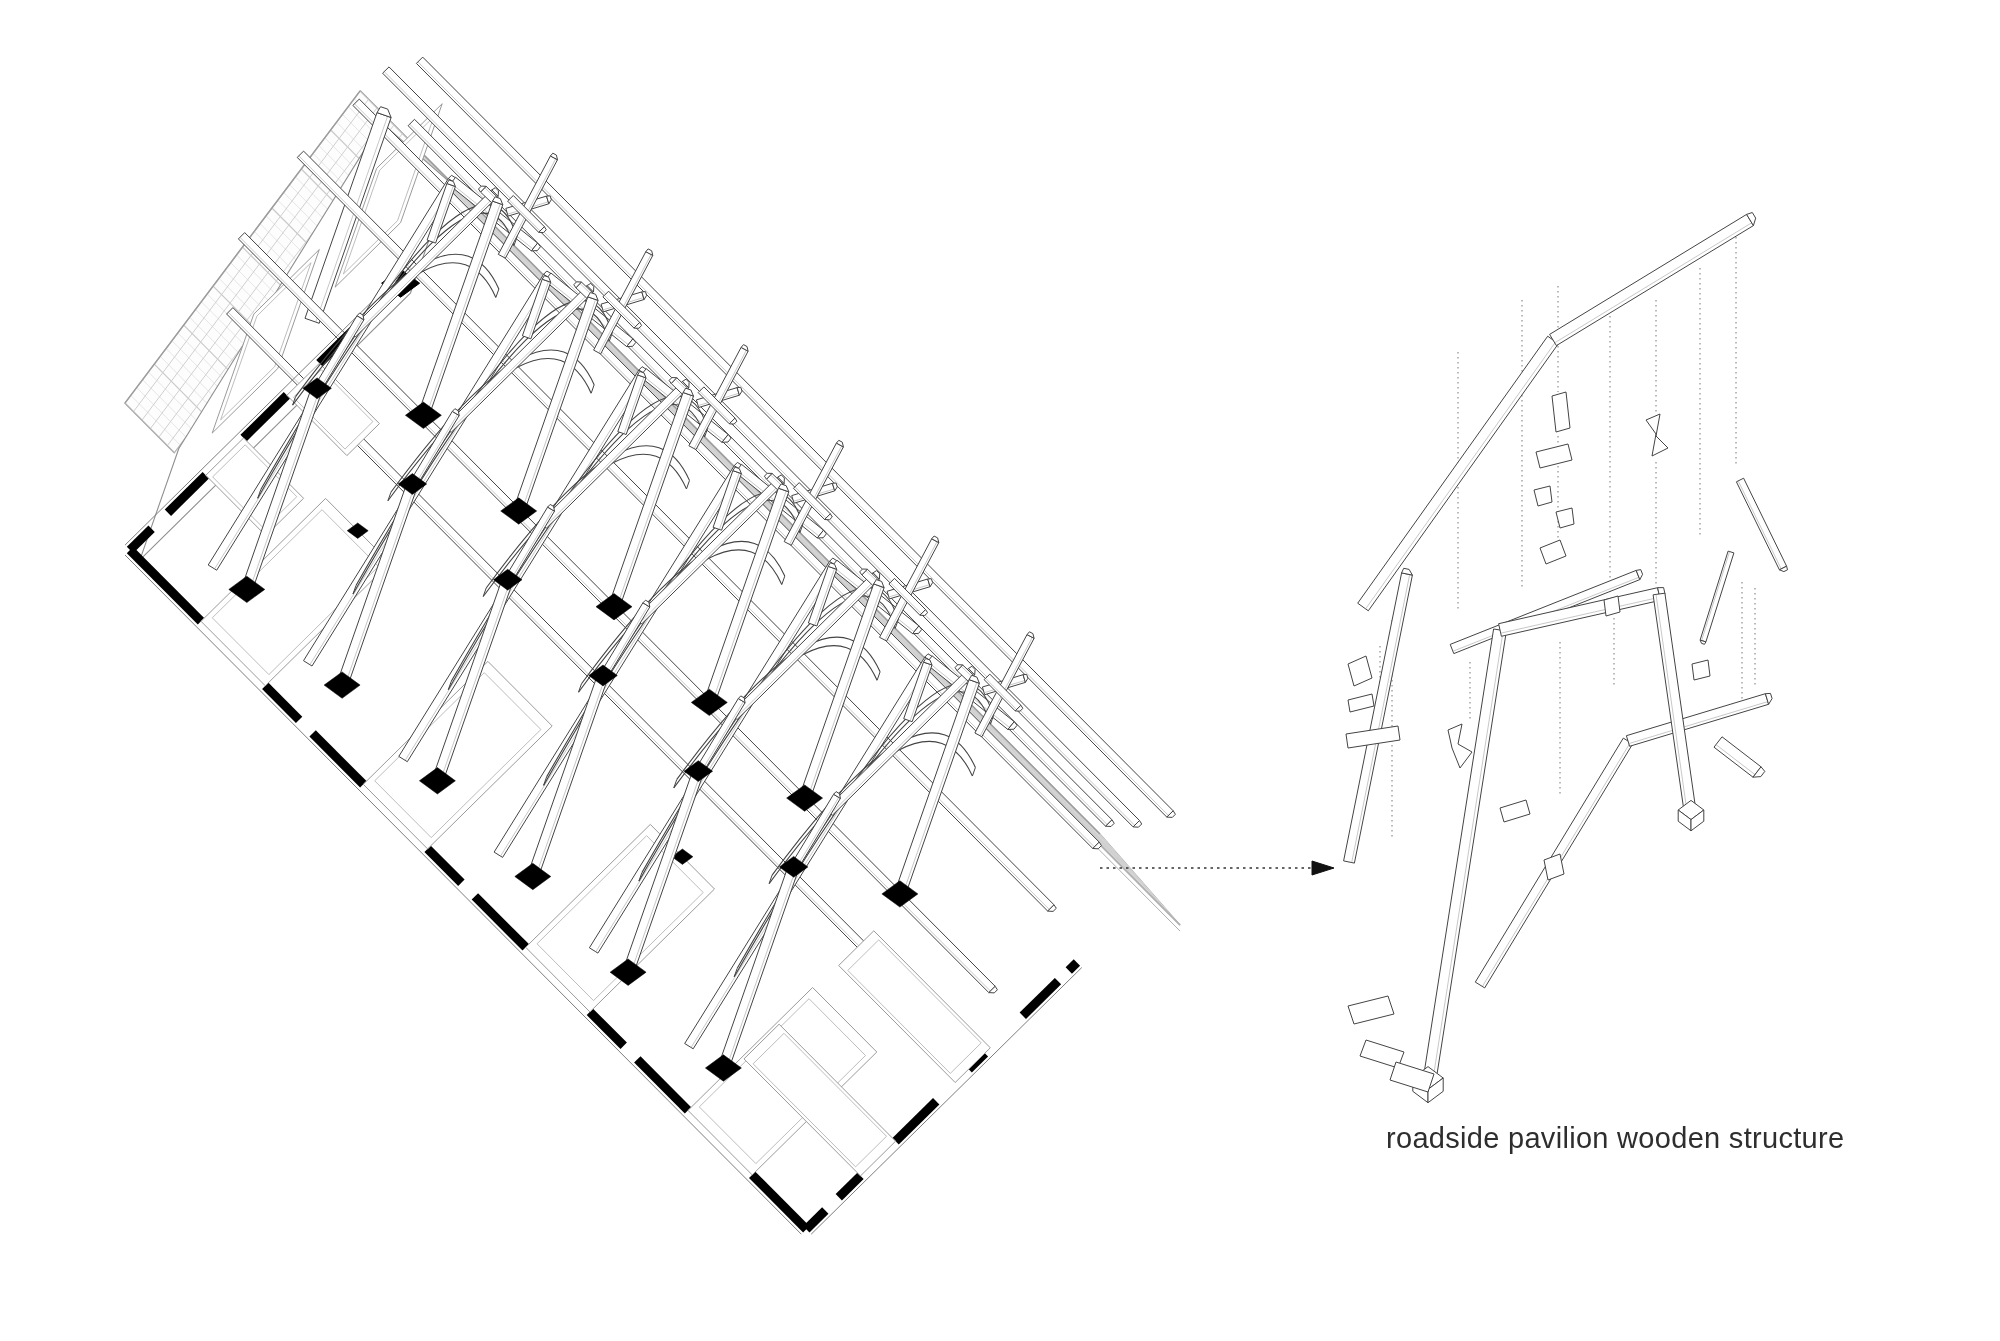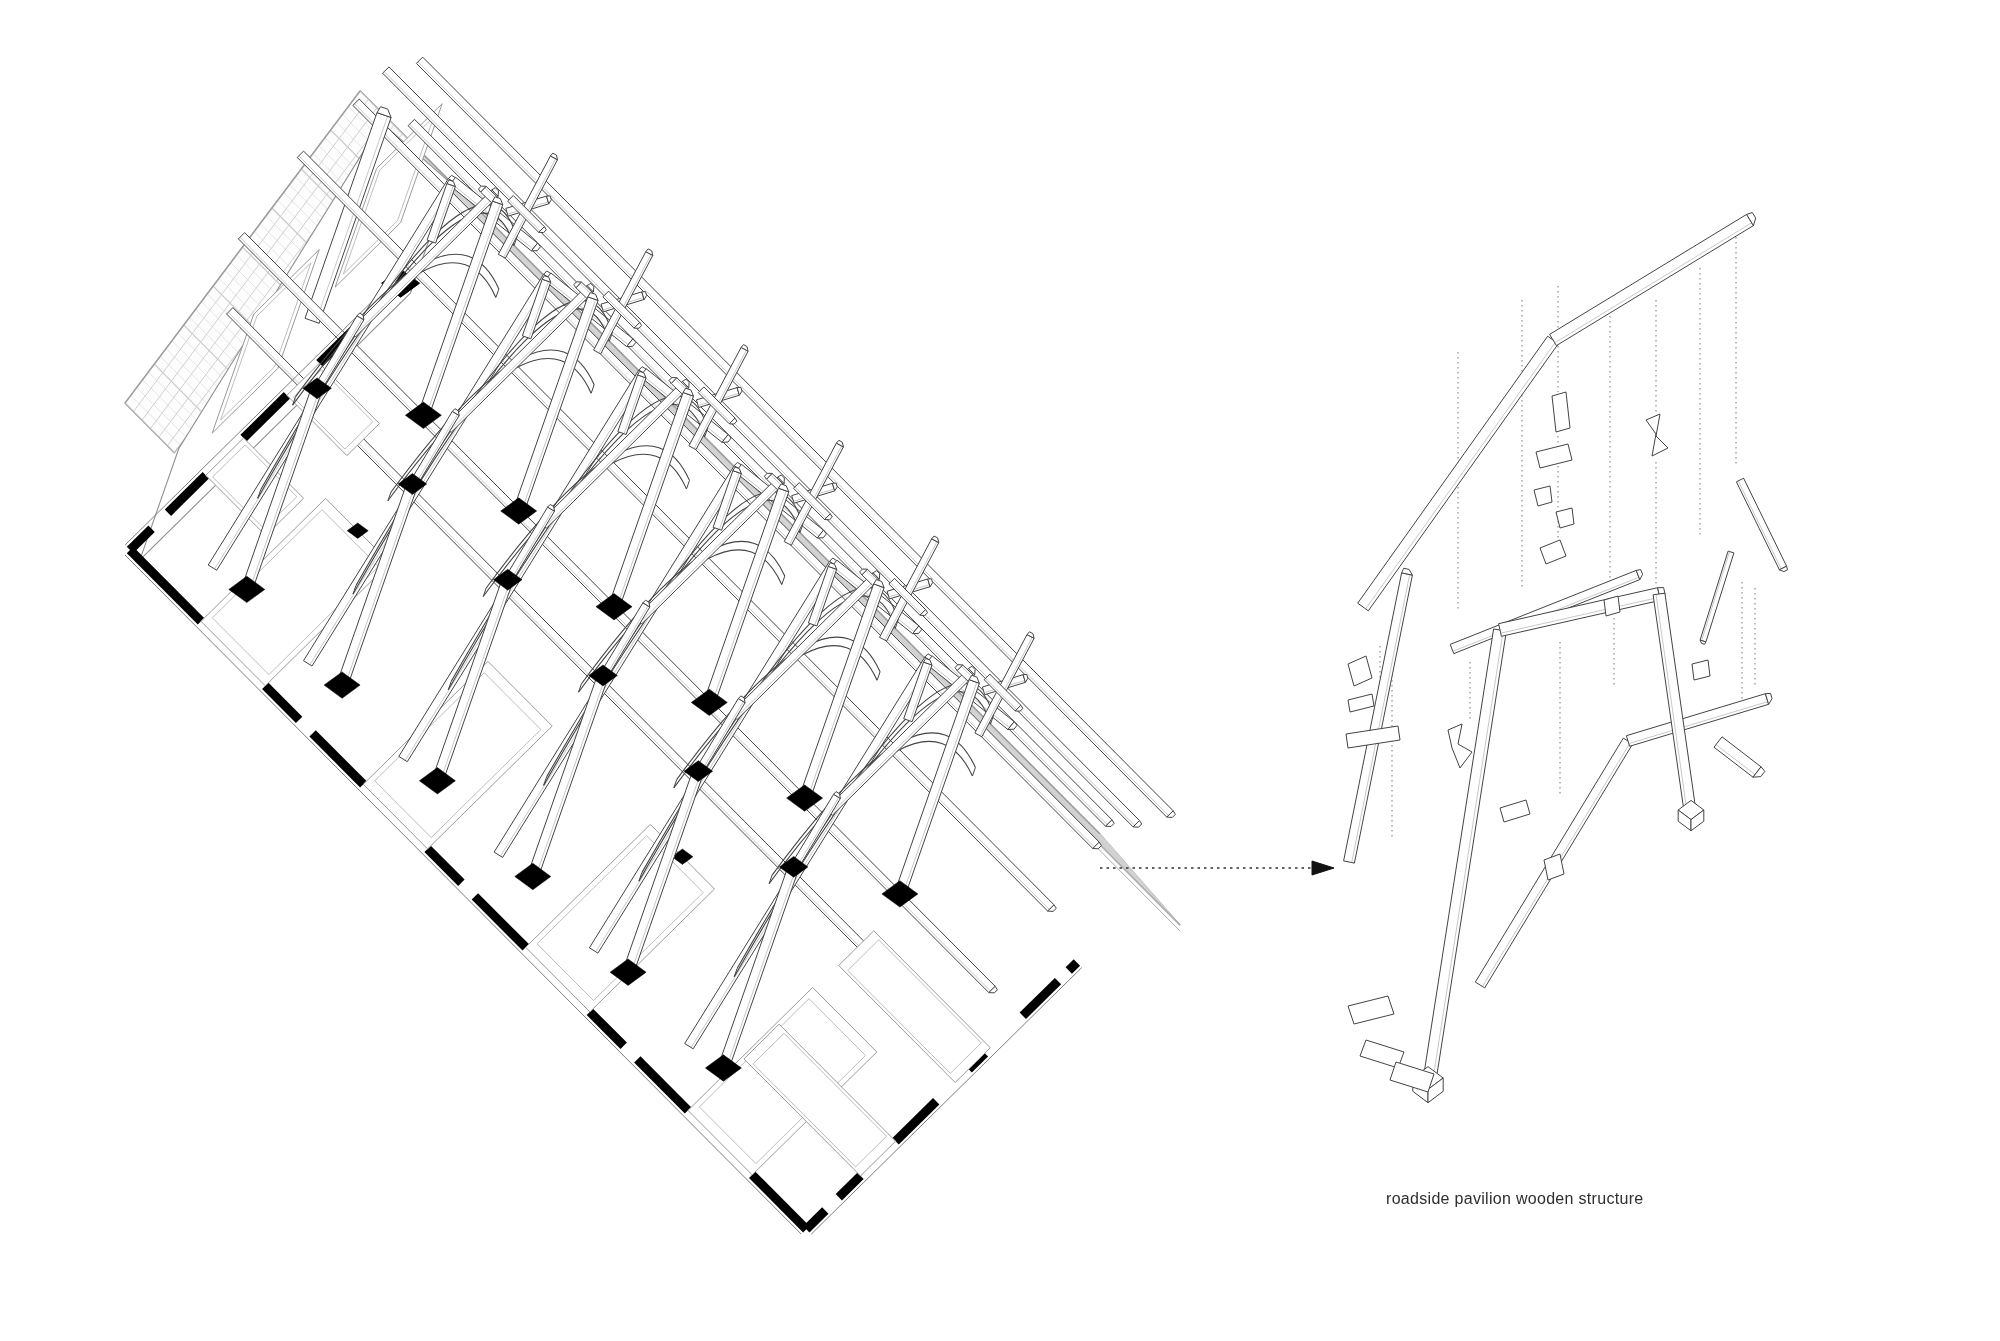--- a/index.html
+++ b/index.html
@@ -1,19 +1,19 @@
 <!DOCTYPE html>
 <html><head>
 <meta charset="utf-8">
 <style>
   html,body{margin:0;padding:0;background:#ffffff;}
   .canvas{position:relative;width:2000px;height:1341px;background:#ffffff;overflow:hidden;
           font-family:"Liberation Sans", sans-serif;}
   svg{position:absolute;left:0;top:0;}
-  .caption{position:absolute;left:1386px;top:1190px;font-size:16px;color:#2e2e2e;
+  .caption{position:absolute;left:1386px;top:1122px;font-size:29px;color:#2e2e2e;
            letter-spacing:0.3px;white-space:nowrap;}
 </style>
 </head>
 <body>
 
 <div class="canvas">
   <svg width="2000" height="1341" viewBox="0 0 2000 1341">
     <g id="gLeft">
         <clipPath id="roofClip">
           <polygon points="360.06,90.92000000000007 1099.9479999999999,833.9519999999998 1180.078,925.072 440.18999999999994,182.0400000000001"></polygon>

